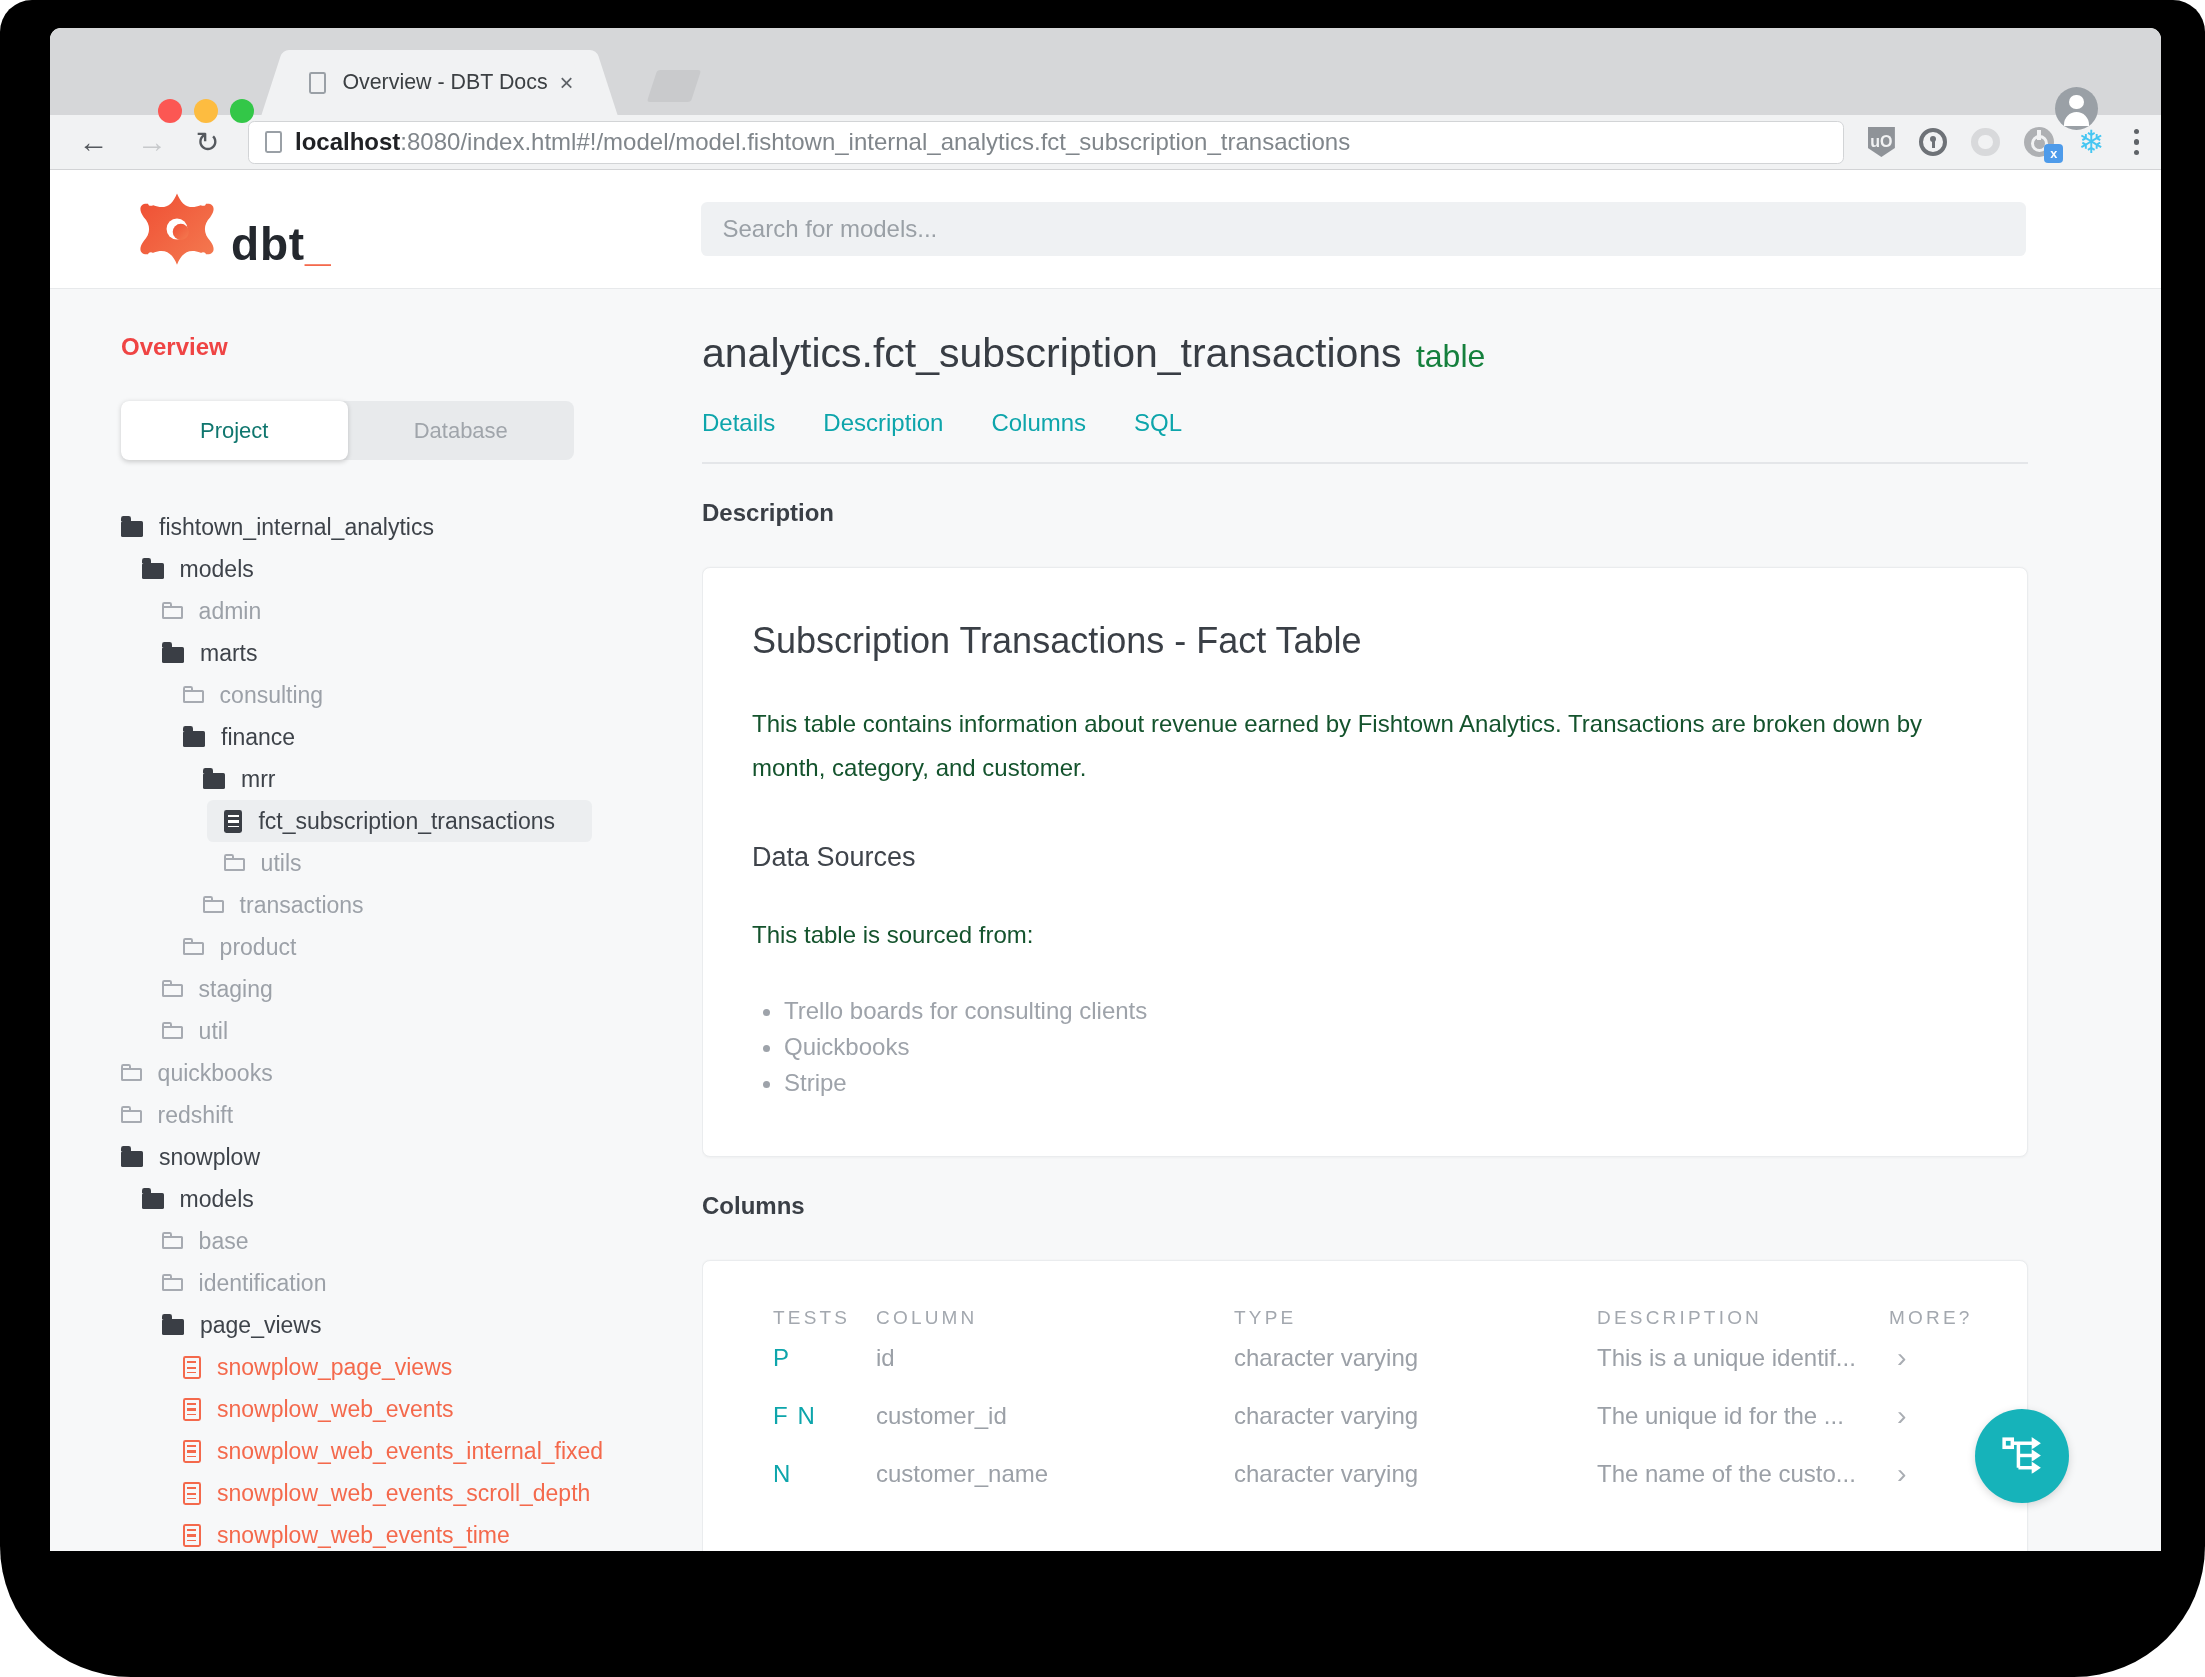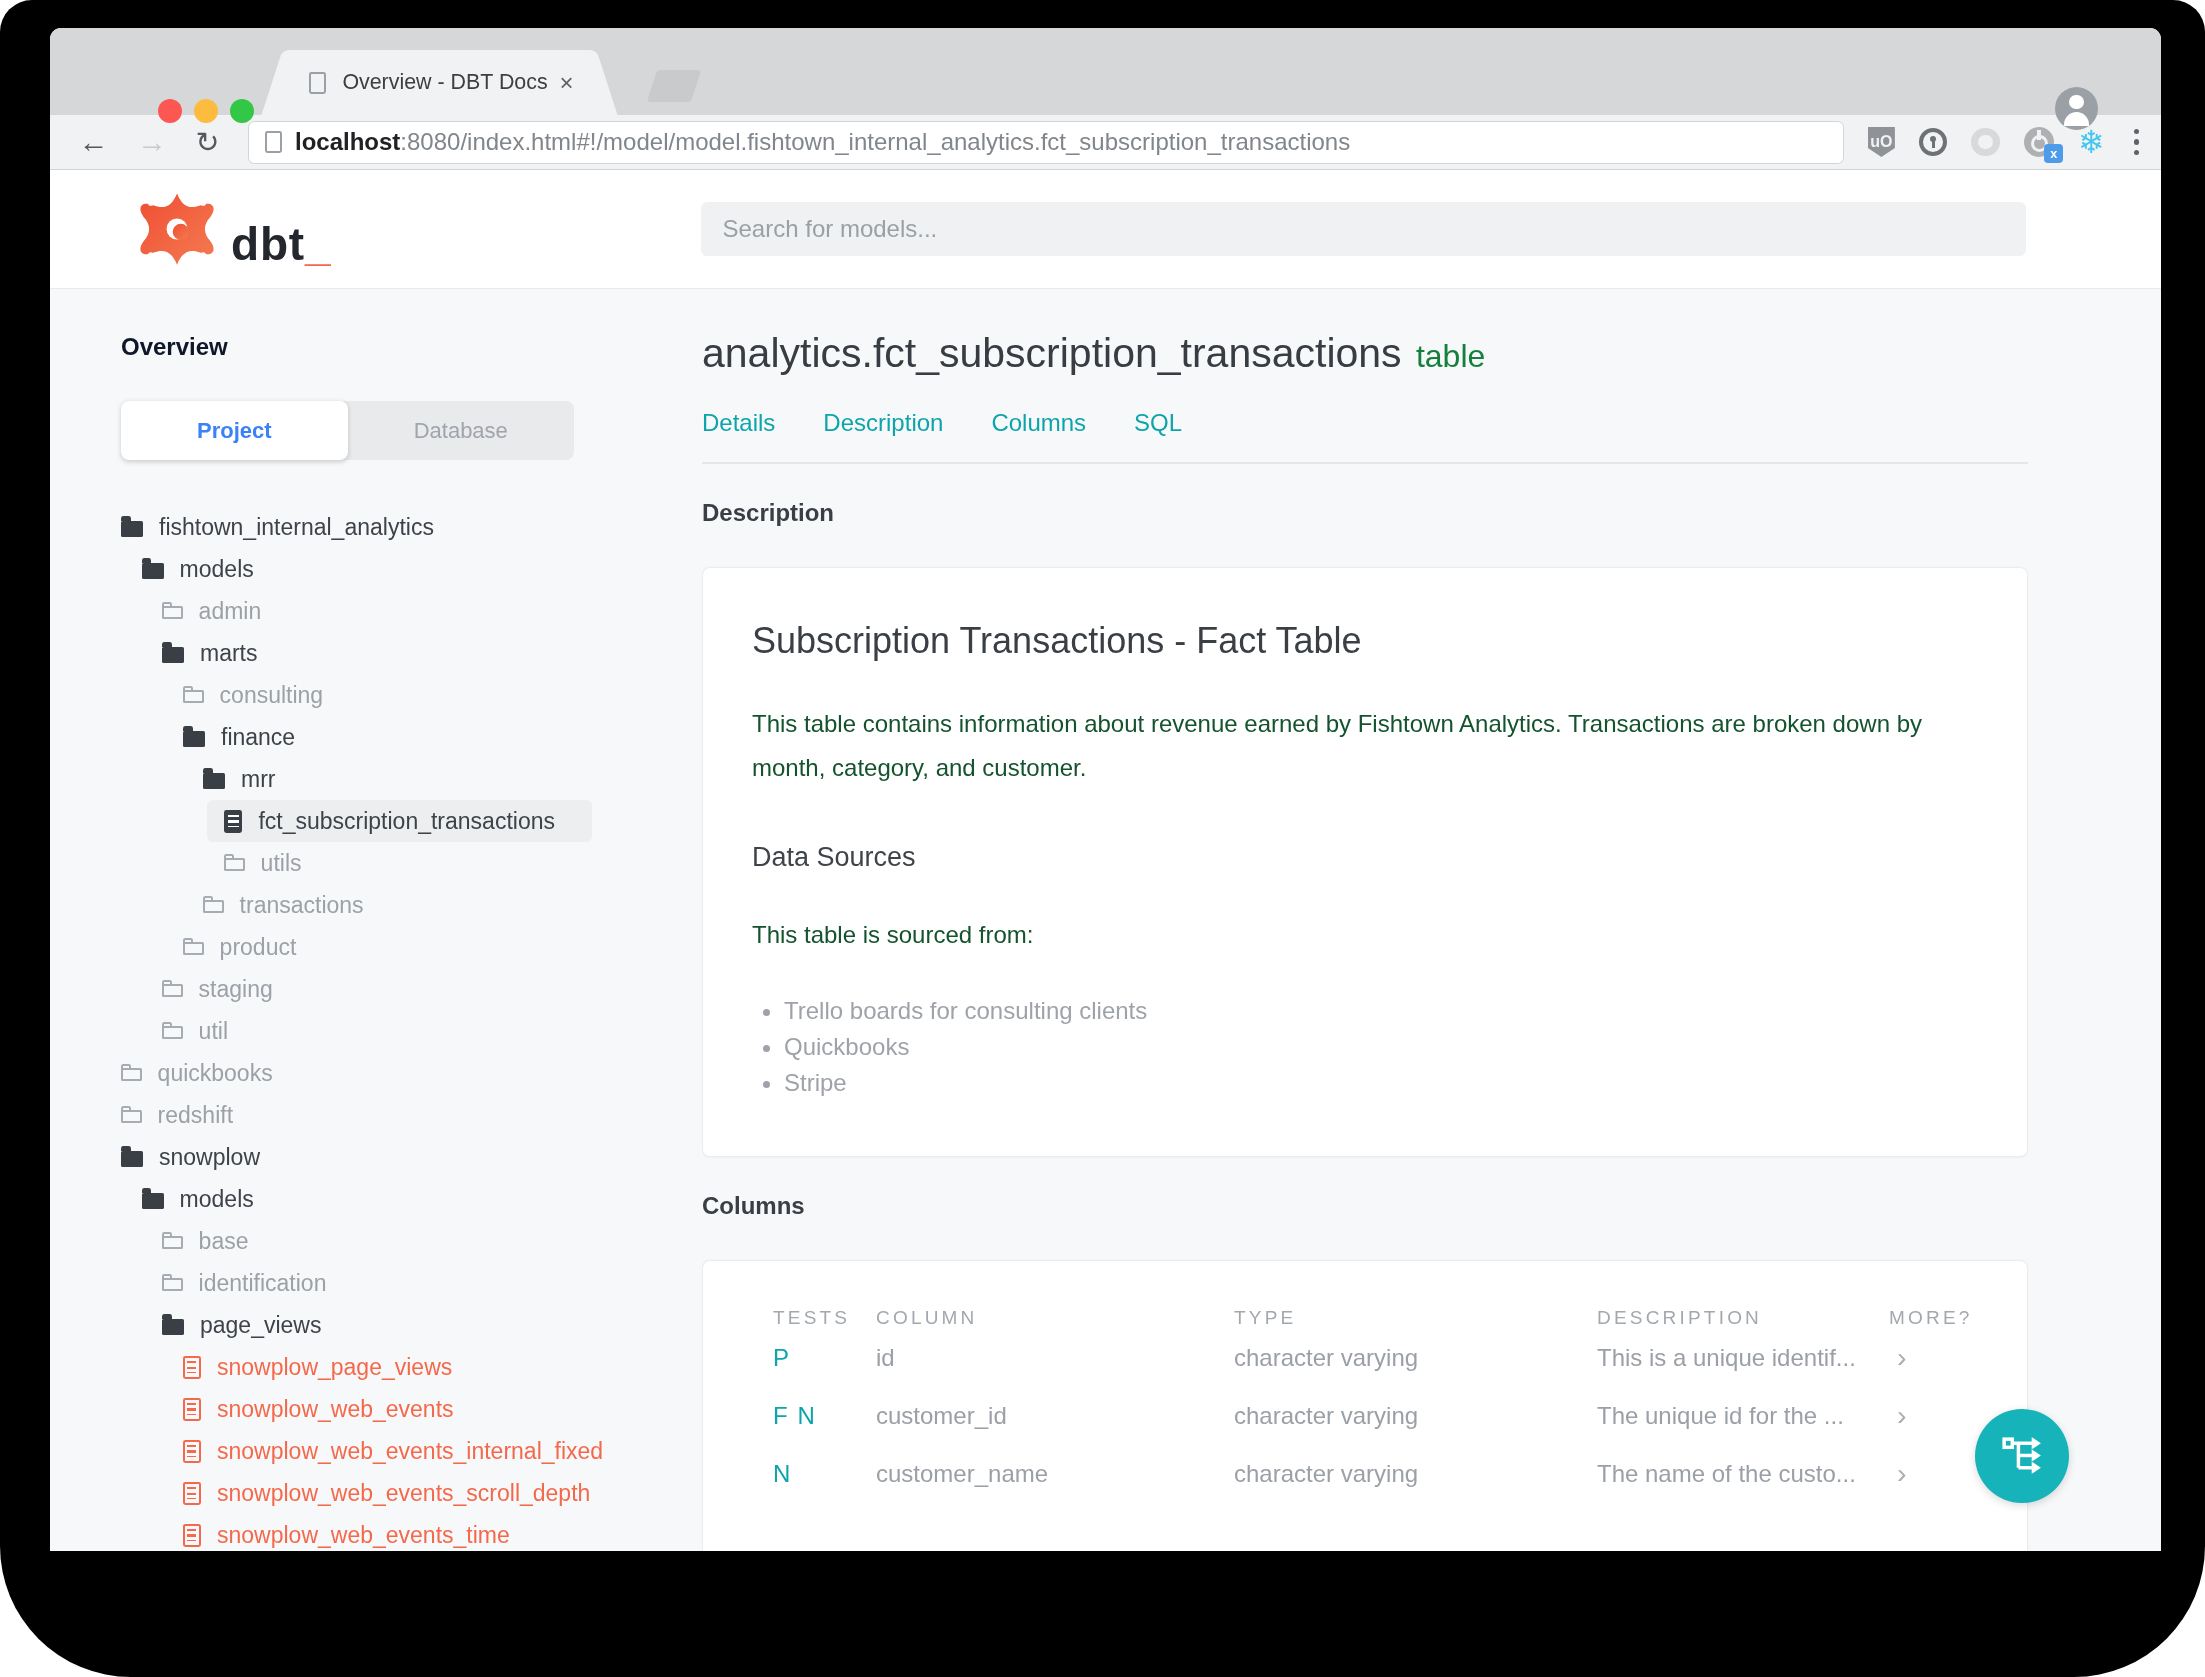--- a/index.html
+++ b/index.html
@@ -57,24 +57,24 @@
              display:flex;align-items:center;padding:0 135px 0 89px;}
   .logo{display:flex;align-items:flex-end;}
   .logo-text{font-size:46px;font-weight:700;color:#24282E;letter-spacing:0.8px;margin-left:16px;line-height:1;}
   .logo-us{font-size:46px;font-weight:700;color:var(--orange);line-height:1;}
   .search{margin-left:370px;width:1325px;height:54px;background:#EFF1F3;border:none;border-radius:6.3px;
           font-size:24px;color:#3A3F46;padding:0 22px;outline:none;}
   .search::placeholder{color:#9AA0A6;}
   
   .page{flex:1;display:flex;background:#F7F8F9;overflow:hidden;position:relative;}
   .sidebar{width:652px;flex:none;padding:44px 0 0 71px;overflow:hidden;}
-  .sb-title{font-size:24px;font-weight:700;color:#0f172a;}
+  .sb-title{font-size:24px;font-weight:700;color:#ef4444;}
   .toggle{margin-top:40px;width:453px;height:59px;background:#E8EAEC;border-radius:8px;display:flex;}
   .seg{flex:1;display:flex;align-items:center;justify-content:center;font-size:22px;border-radius:18px;}
-  .seg.on{background:#fff;border-radius:8px;font-weight:700;color:#3b82f6;box-shadow:0 1.6px 4.8px rgba(0,0,0,.18);}
+  .seg.on{background:#fff;border-radius:8px;font-weight:400;color:#0f766e;box-shadow:0 1.6px 4.8px rgba(0,0,0,.18);}
   .seg.off{color:#A0A5AB;}
   .tree{margin-top:46px;}
   .row{display:flex;align-items:center;height:42px;font-size:23px;}
   .row .lbl{margin-left:16px;white-space:nowrap;}
   .dark{color:#3E434A;} .muted{color:#9CA1A8;} .orange{color:var(--orange);}
   .row.selected{background:#ECEEF0;border-radius:6.3px;width:385px;padding-left:17.4px;}
   .ic{position:relative;flex:none;}
   .fo{width:22px;height:16px;background:#3A3E45;border-radius:1.6px;margin-top:3.2px;}
   .fo::before{content:'';position:absolute;top:-4.8px;left:0;width:9.5px;height:4.8px;background:#3A3E45;border-radius:2.4px 2.4px 0 0;}
   .fc{width:20.6px;height:13.5px;border:2.4px solid #A7ABB2;border-radius:1.6px;margin-top:3.2px;}

